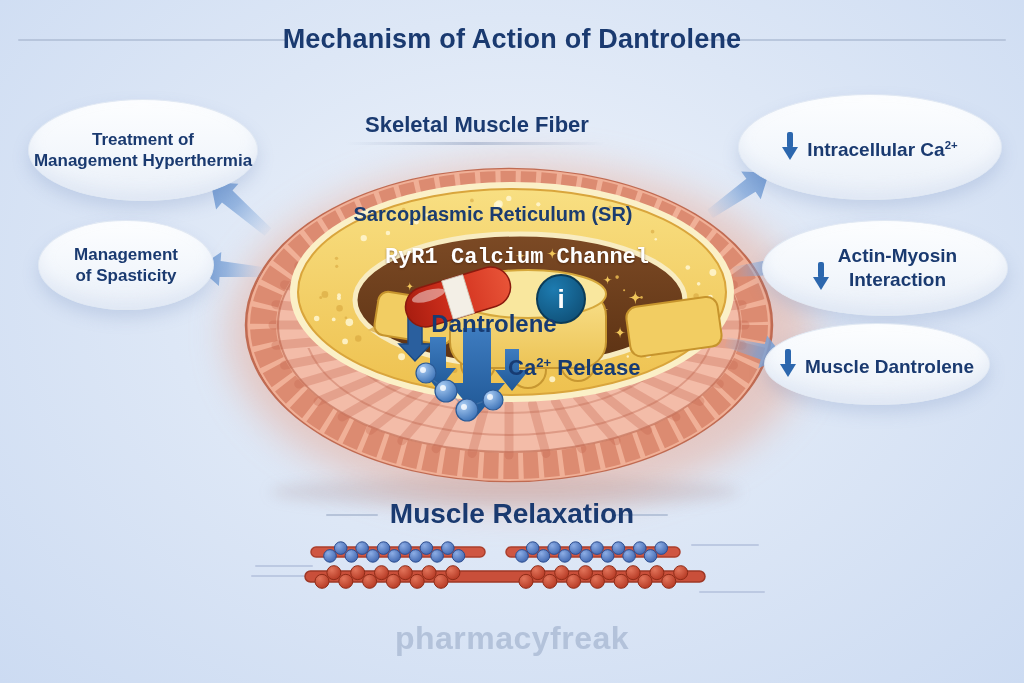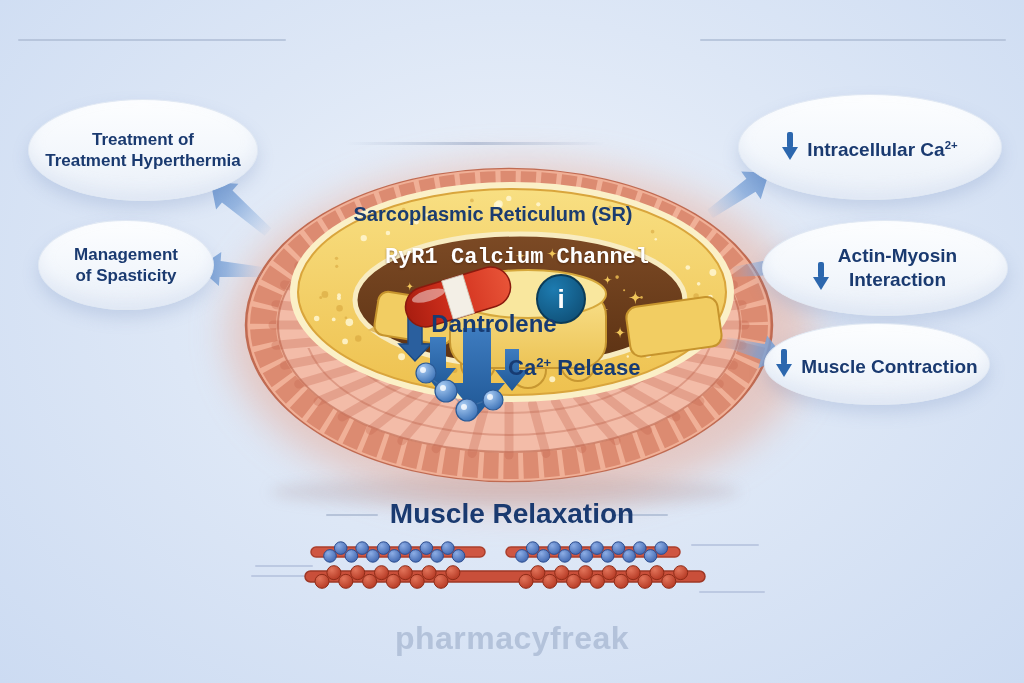--- a/index.html
+++ b/index.html
@@ -382,33 +382,35 @@
           <circle cx="644.9999999999998" cy="581.34" r="7" fill="url(#gM)" stroke="#8f2c18" stroke-width="1"></circle>
           <circle cx="656.8999999999997" cy="572.66" r="7" fill="url(#gM)" stroke="#8f2c18" stroke-width="1"></circle>
           <circle cx="668.7999999999997" cy="581.34" r="7" fill="url(#gM)" stroke="#8f2c18" stroke-width="1"></circle>
           <circle cx="680.6999999999997" cy="572.66" r="7" fill="url(#gM)" stroke="#8f2c18" stroke-width="1"></circle>
         </g>
     </g>
   </svg>
 
   <div class="abs hrule" style="left:18px;width:268px;"></div>
   <div class="abs hrule" style="left:700px;width:306px;"></div>
-
+  <div class="abs page-title">Mechanism of Action of Dantrolene</div>
+
+  <div class="abs lbl skeletal">Skeletal Muscle Fiber</div>
   <div class="abs skeletal-underline"></div>
 
   <div class="abs lbl sr-lbl">Sarcoplasmic Reticulum (SR)</div>
   <div class="abs lbl ryr1-lbl">RyR1 Calcium Channel</div>
   <div class="abs lbl drug-lbl">Dantrolene</div>
   <div class="abs lbl info-glyph">i</div>
   <div class="abs lbl ca-lbl"><span>Ca</span><sup>2+</sup><span> Release</span></div>
 
   <div class="abs bubble b-l1">
     <div class="txt">
         <div>Treatment of</div>
-    <div>Treatment Hyperthermia</div>
+    <div>Management Hyperthermia</div>
       </div>
   </div>
   <div class="abs bubble b-l2">
     <div class="txt">
         <div>Management</div>
     <div>of Spasticity</div>
       </div>
   </div>
 
   <div class="abs bubble b-r1">
@@ -425,21 +427,21 @@
       <div class="lines txt">
           <div><span>Actin-Myosin</span><sup></sup></div>
       <div class="line2">Interaction</div>
         </div>
     </div>
   </div>
   <div class="abs bubble b-r3">
     <div class="effect">
         <span class="darr"></span>
       <div class="lines txt">
-          <div><span>Muscle Contraction</span><sup></sup></div>
+          <div><span>Muscle Dantrolene</span><sup></sup></div>
       </div>
     </div>
   </div>
 
   <div class="abs relax-rule" style="left:326px;width:52px;"></div>
   <div class="abs relax-rule" style="left:612px;width:56px;"></div>
   <div class="abs relax-title">Muscle Relaxation</div>
 
   <div class="abs watermark">pharmacyfreak</div>
 </div>

